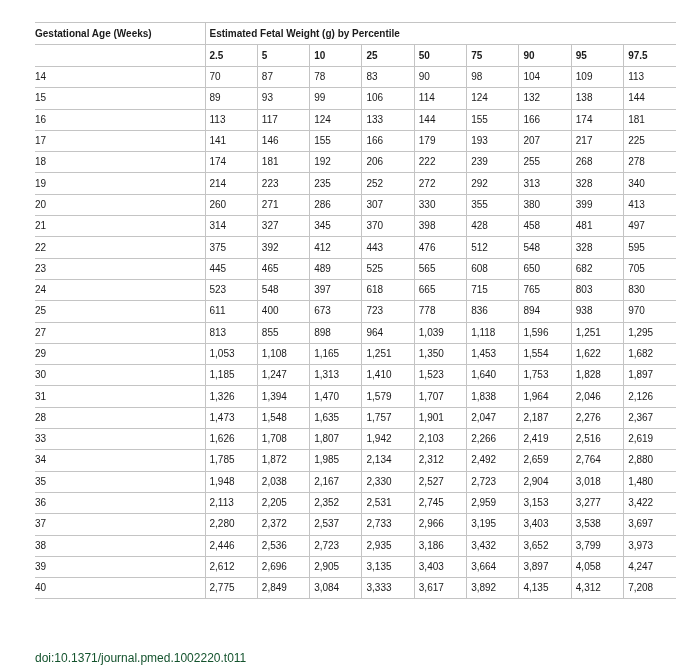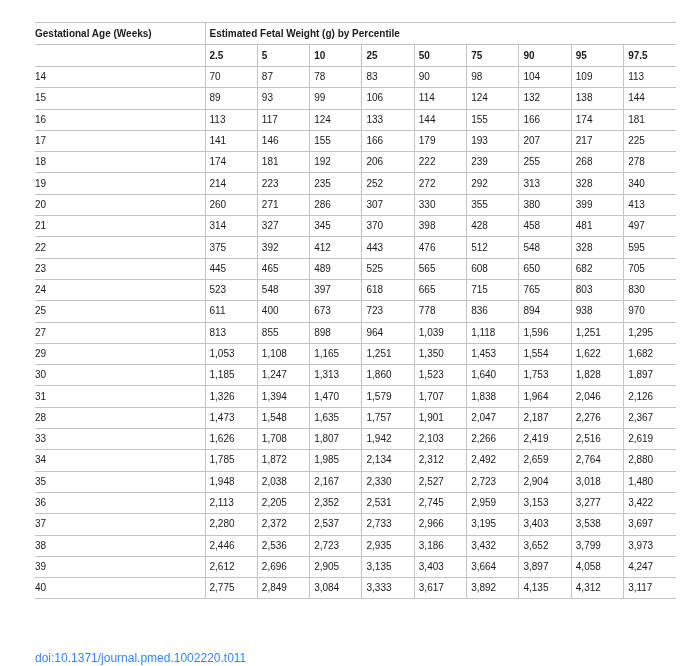--- a/index.html
+++ b/index.html
@@ -9,21 +9,21 @@
              table-layout: fixed; width: 641px; font-size: 10px; }
   table.fw col.c0 { width: 170px; }
   table.fw col.cn { width: 52.33px; }
   table.fw td, table.fw th { padding: 0 0 0 4px; height: 20.3px; line-height: 20px;
              text-align: left; white-space: nowrap; overflow: hidden;
              border-bottom: 1.2px solid #c4c4c4; }
   table.fw th { font-weight: bold; height: 21px; }
   table.fw td.v, table.fw th.v { border-left: 1.2px solid #c4c4c4; }
   table.fw td.age, table.fw th.first { padding-left: 0; }
   table.fw thead tr:first-child th { border-top: 1.4px solid #c4c4c4; }
-  .doi { position: absolute; left: 35px; top: 651px; font-size: 12px; color: #3b82f6; }
+  .doi { position: absolute; left: 35px; top: 651px; font-size: 12px; color: #14532d; }
 </style>
 </head>
 <body>
 
 <table class="fw">
   <colgroup>
     <col class="c0">
     <col class="cn">
       <col class="cn">
       <col class="cn">
@@ -219,21 +219,21 @@
         <td class="v">1,453</td>
         <td class="v">1,554</td>
         <td class="v">1,622</td>
         <td class="v">1,682</td>
       </tr>
       <tr>
         <td class="age">30</td>
         <td class="v">1,185</td>
         <td class="v">1,247</td>
         <td class="v">1,313</td>
-        <td class="v">1,860</td>
+        <td class="v">1,410</td>
         <td class="v">1,523</td>
         <td class="v">1,640</td>
         <td class="v">1,753</td>
         <td class="v">1,828</td>
         <td class="v">1,897</td>
       </tr>
       <tr>
         <td class="age">31</td>
         <td class="v">1,326</td>
         <td class="v">1,394</td>
@@ -344,18 +344,18 @@
       <tr>
         <td class="age">40</td>
         <td class="v">2,775</td>
         <td class="v">2,849</td>
         <td class="v">3,084</td>
         <td class="v">3,333</td>
         <td class="v">3,617</td>
         <td class="v">3,892</td>
         <td class="v">4,135</td>
         <td class="v">4,312</td>
-        <td class="v">3,117</td>
+        <td class="v">7,208</td>
       </tr>
     </tbody>
 </table>
 
 <div class="doi">doi:10.1371/journal.pmed.1002220.t011</div>
 
 </body></html>

